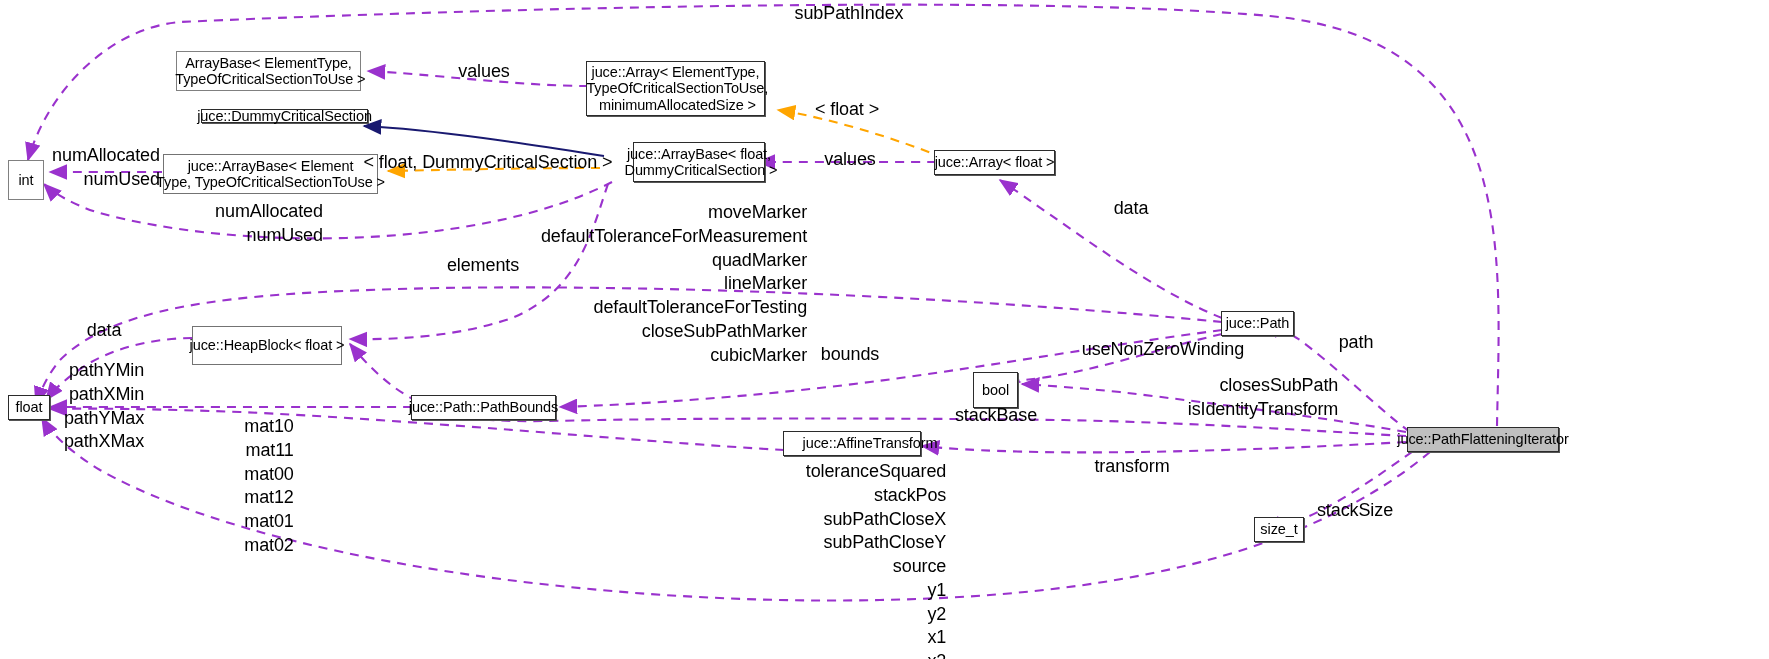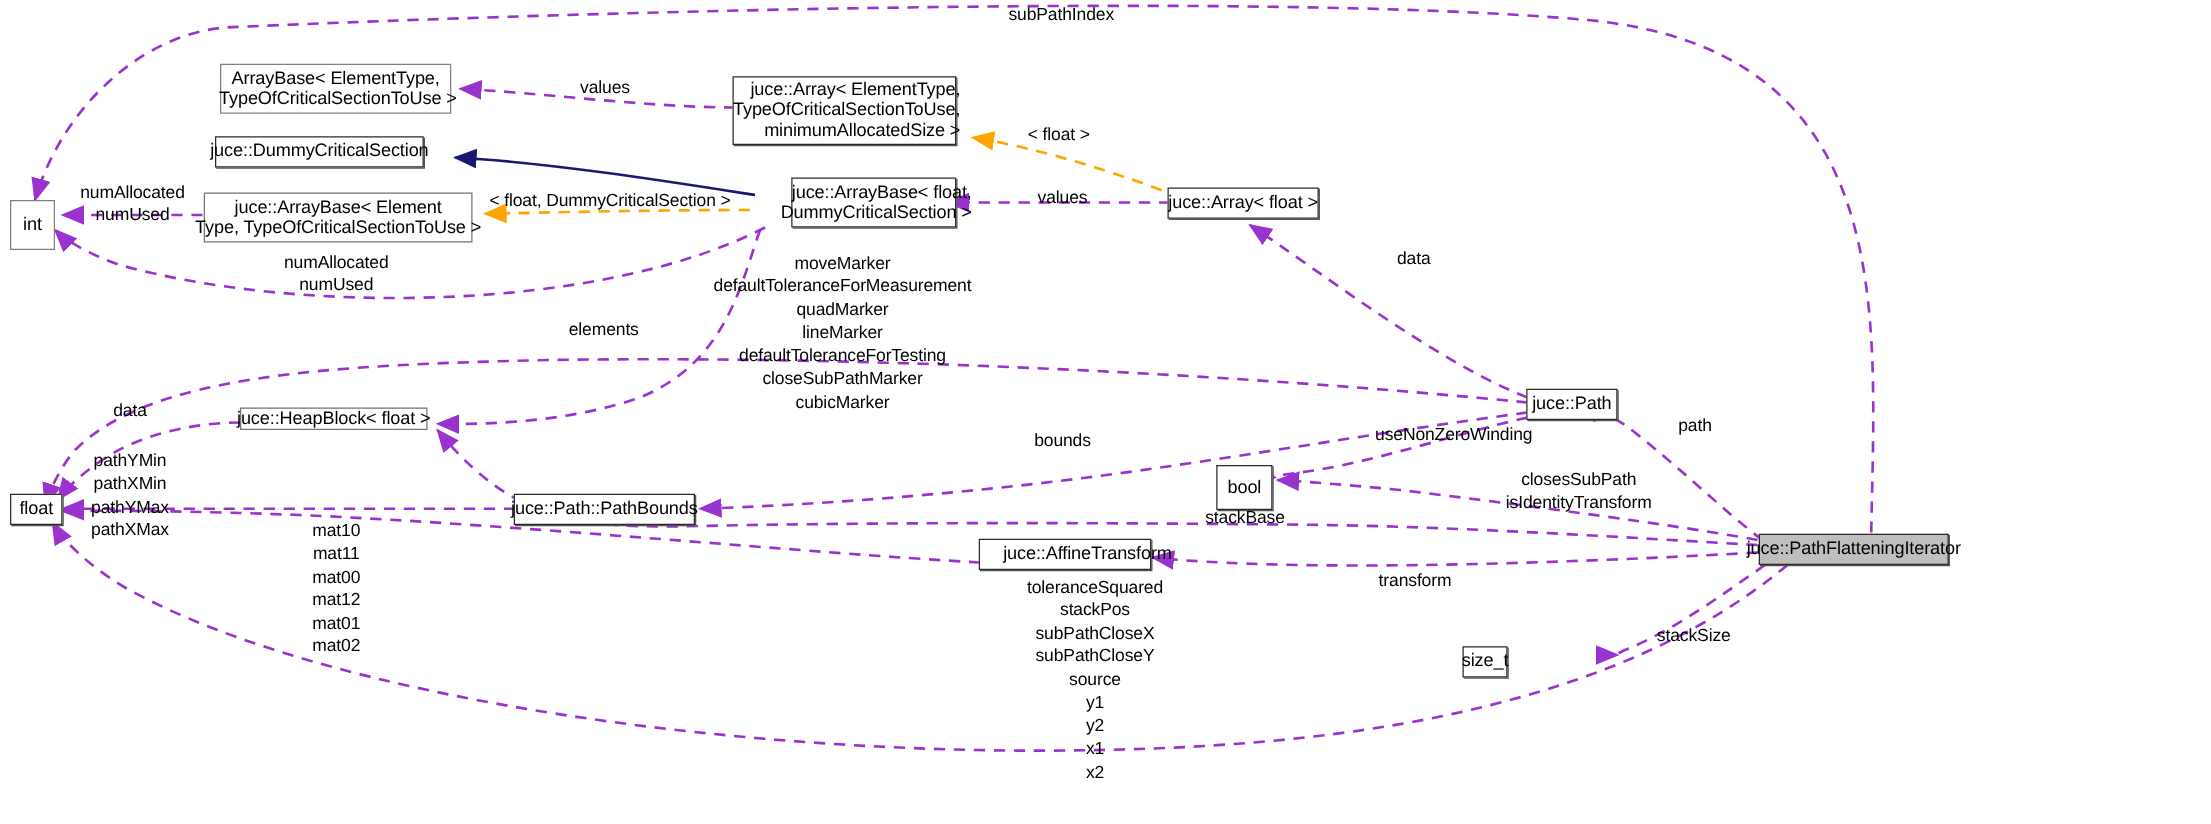--- a/index.html
+++ b/index.html
@@ -35,36 +35,35 @@
     background: #ffffff;
     white-space: pre;
     letter-spacing: -0.1px;
   }
   .node.plain {
     border: 1px solid #808080;
   }
   .node.solid {
     border: 1px solid #2b2b2b;
     box-shadow: 1px 1px 0 0 #555555;
-    text-align: right;
   }
   .node.red {
     border: 1px solid #737373;
   }
   .node.current {
     border: 1px solid #2b2b2b;
     background: #bfbfbf;
     box-shadow: 1px 1px 0 0 #555555;
   }
   .edge-label {
     position: absolute;
-    font-size: 14px;
+    font-size: 18px;
     line-height: 1.32;
     color: #000000;
-    text-align: center;
+    text-align: right;
     white-space: pre;
     letter-spacing: -0.1px;
     transform: translateX(-50%);
   }
 </style>
 </head>
 <body>
 
 <div id="diagram-root">
 
@@ -131,49 +130,49 @@
 
     <g stroke="#191970" stroke-width="2.1" fill="none" marker-end="url(#arrowNavy)">
 
       <path d="M604,156 C540,146 440,130 364,126"></path>
     </g>
   </svg>
 
   <div class="node plain" style="left:176px; top:51px; width:185px; height:40px;">ArrayBase&lt; ElementType,
  TypeOfCriticalSectionToUse &gt;</div>
 
-  <div class="node solid" style="left:172px; top:109px; width:167px; height:25px;">juce::DummyCriticalSection</div>
+  <div class="node solid" style="left:201px; top:109px; width:167px; height:14px;">juce::DummyCriticalSection</div>
 
   <div class="node plain" style="left:8px; top:160px; width:36px; height:40px;">int</div>
 
   <div class="node red" style="left:163px; top:154px; width:215px; height:40px;">juce::ArrayBase&lt; Element
 Type, TypeOfCriticalSectionToUse &gt;</div>
 
   <div class="node solid" style="left:586px; top:61px; width:179px; height:55px;">juce::Array&lt; ElementType,
  TypeOfCriticalSectionToUse,
  minimumAllocatedSize &gt;</div>
 
   <div class="node solid" style="left:592px; top:142px; width:132px; height:40px;margin-left:41px;">juce::ArrayBase&lt; float,
  DummyCriticalSection &gt;</div>
 
   <div class="node solid" style="left:934px; top:150px; width:121px; height:25px;">juce::Array&lt; float &gt;</div>
 
-  <div class="node red" style="left:192px; top:326px; width:150px; height:18px;">juce::HeapBlock&lt; float &gt;</div>
+  <div class="node red" style="left:192px; top:326px; width:150px; height:39px;">juce::HeapBlock&lt; float &gt;</div>
 
   <div class="node solid" style="left:8px; top:395px; width:42px; height:25px;">float</div>
 
   <div class="node solid" style="left:411px; top:395px; width:145px; height:25px;">juce::Path::PathBounds</div>
 
   <div class="node solid" style="left:783px; top:431px; width:138px; height:25px;padding-left:36px;">juce::AffineTransform</div>
 
   <div class="node solid" style="left:973px; top:372px; width:45px; height:36px;">bool</div>
 
   <div class="node solid" style="left:1221px; top:311px; width:73px; height:25px;">juce::Path</div>
 
-  <div class="node solid" style="left:1170px; top:517px; width:36px; height:25px;">size_t</div>
+  <div class="node solid" style="left:1254px; top:517px; width:50px; height:25px;">size_t</div>
 
   <div class="node current" style="left:1407px; top:427px; width:152px; height:25px;">juce::PathFlatteningIterator</div>
 
   <div class="edge-label" style="left:849px; top:2px;">subPathIndex</div>
 
   <div class="edge-label" style="left:484px; top:60px;">values</div>
 
   <div class="edge-label" style="left:847px; top:98px;">&lt; float &gt;</div>
 
   <div class="edge-label" style="left:106px; top:144px;">numAllocated

